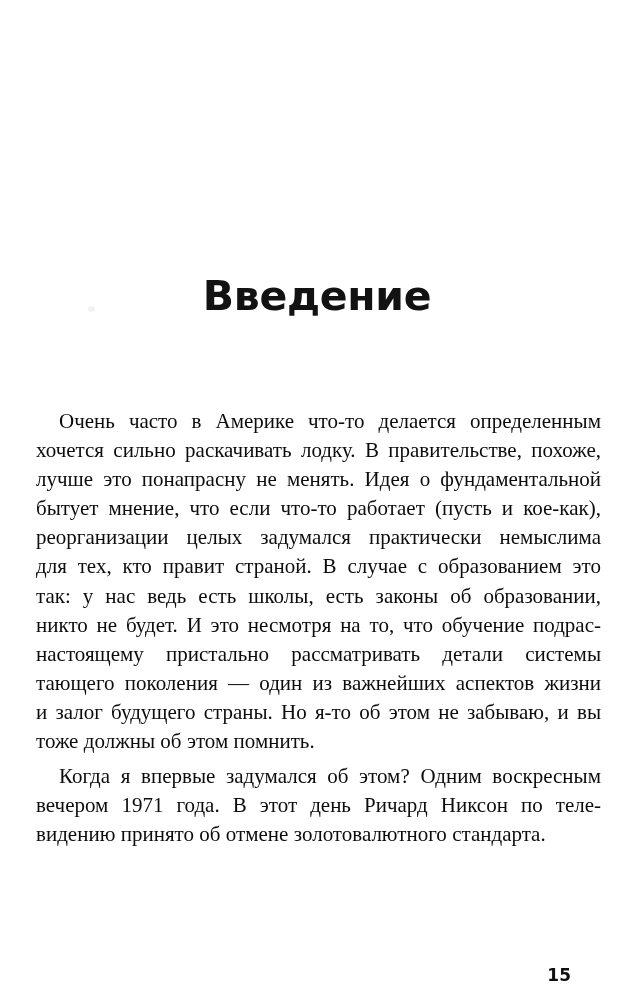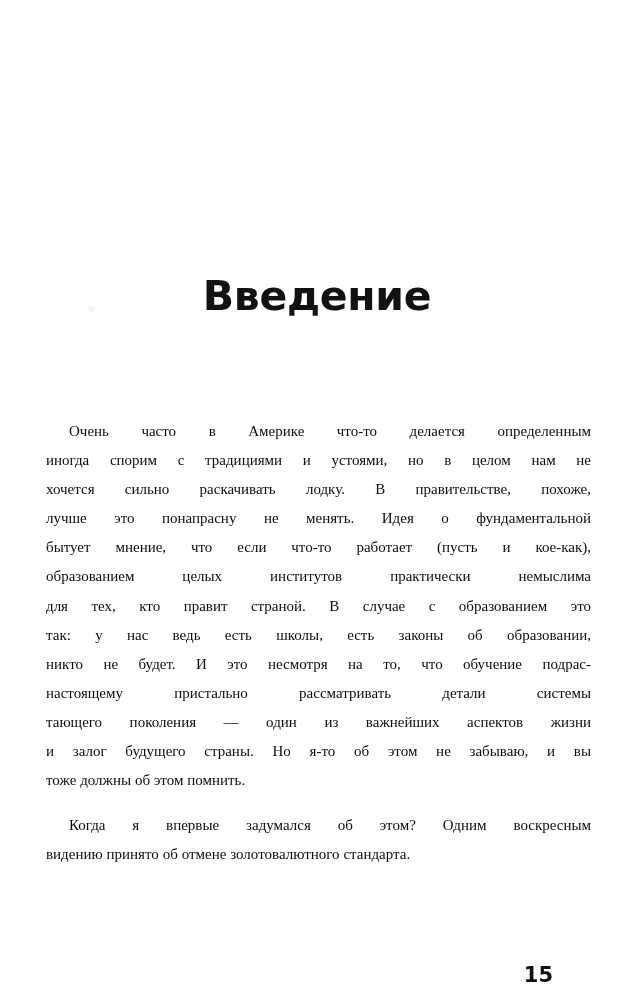--- a/index.html
+++ b/index.html
@@ -42,23 +42,23 @@
 
   
   .body-text {
     position: absolute;
     left: 30px;
     top: 401px;
     width: 577px;
   }
 
   .para {
-    margin: 16px;
+    margin: 6px;
     font-family: "Liberation Serif", serif;
-    font-size: 15px;
+    font-size: 21px;
     line-height: 29.1px;
     text-align: justify;
     text-justify: inter-word;
     text-indent: 23px;
     color: #0c0c0c;
     word-spacing: 0.1px;
     hyphens: none;
   }
   
   .para:last-child {
@@ -76,25 +76,25 @@
   .line.indent {
     text-indent: 23px;
   }
   .line.last {
     text-align-last: left;
   }
 
   
   .folio {
     position: absolute;
-    right: 39px;
+    right: 21px;
     bottom: 13px;
     font-family: "DejaVu Sans", "Liberation Sans", sans-serif;
     font-weight: 700;
-    font-size: 21px;
+    font-size: 17px;
     line-height: 24px;
     color: #101010;
   }
 
   
   .scan-speck {
     position: absolute;
     left: 88px;
     top: 306px;
     width: 7px;
@@ -110,36 +110,36 @@
 <div class="page">
 
   <h1 class="chapter-title">Введение</h1>
 
   <div class="scan-speck"></div>
 
   <div class="body-text">
 
     <p class="para">
       <span class="line indent">Очень часто в Америке что-то делается определенным</span>
-      <span class="line">иногда спорим с традициями и устоями, но в целом нам не</span>
       <span class="line">хочется сильно раскачивать лодку. В правительстве, похоже,</span>
       <span class="line">лучше это понапрасну не менять. Идея о фундаментальной</span>
       <span class="line">бытует мнение, что если что-то работает (пусть и кое-как),</span>
-      <span class="line">образованием целых институтов практически немыслима</span>
+      <span class="line">реорганизации целых задумался практически немыслима</span>
       <span class="line">для тех, кто правит страной. В случае с образованием это</span>
       <span class="line">так: у нас ведь есть школы, есть законы об образовании,</span>
       <span class="line">никто не будет. И это несмотря на то, что обучение подрас-</span>
       <span class="line">настоящему пристально рассматривать детали системы</span>
       <span class="line">тающего поколения — один из важнейших аспектов жизни</span>
       <span class="line">и залог будущего страны. Но я-то об этом не забываю, и вы</span>
       <span class="line last">тоже должны об этом помнить.</span>
     </p>
 
     <p class="para">
       <span class="line indent">Когда я впервые задумался об этом? Одним воскресным</span>
+      <span class="line">вечером 1971 года. В этот день Ричард Никсон по теле-</span>
       <span class="line last">видению принято об отмене золотовалютного стандарта.</span>
     </p>
 
   </div>
 
   <div class="folio">15</div>
 
 </div>
 
 </body></html>

